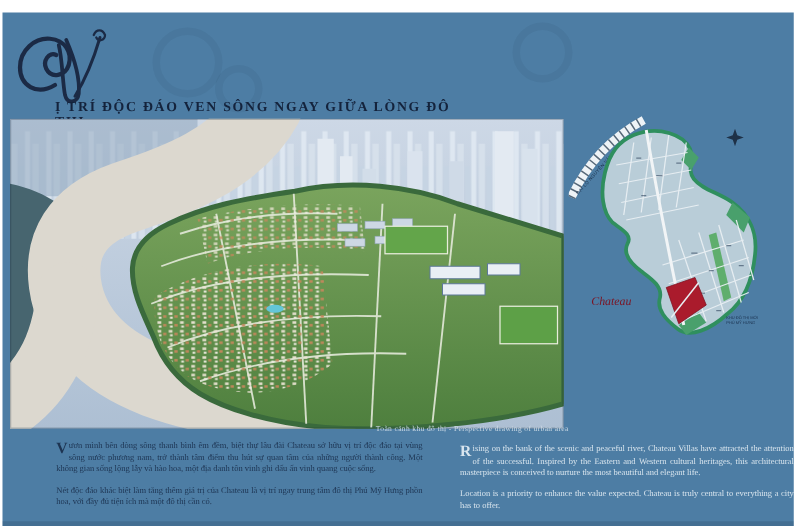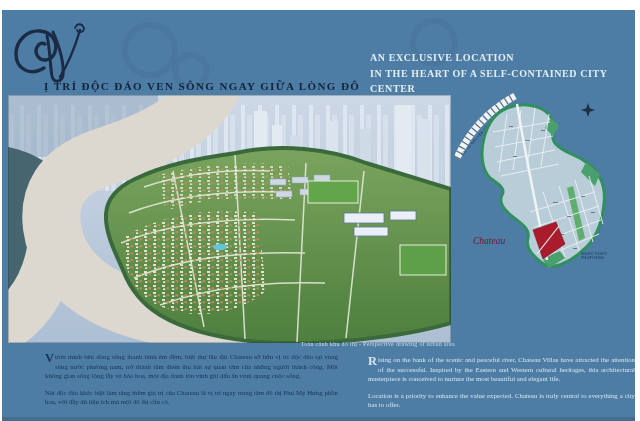--- a/index.html
+++ b/index.html
@@ -41,24 +41,20 @@
   <svg id="decor-v" viewBox="0 0 76 68">
     <g fill="none" stroke="#1b2a45" stroke-linecap="round">
       <path d="M32,48 C17,57 4,48 4,34 C4,20 16,10 28,11 C40,12 46,22 43,32 C40,41 29,43 25,35 C22,29 27,21 33,24" stroke-width="3.4"></path>
       <path d="M41,12 C48,28 52,43 51,55 C50,62 42,64 40,56 C38,46 38,28 35,16" stroke-width="3"></path>
       <path d="M68,10 C63,27 56,44 48,57" stroke-width="2.4"></path>
       <path d="M63,8 C65,3 70,3 72,8 C72,12 67,14 65,10" stroke-width="1.8"></path>
     </g>
   </svg>
 
   <div id="title-vi">Ị TRÍ ĐỘC ĐÁO VEN SÔNG NGAY GIỮA LÒNG ĐÔ THỊ</div>
-  <div id="title-en">
-    <div>AN EXCLUSIVE LOCATION</div>
-    <div>IN THE HEART OF A SELF-CONTAINED CITY CENTER</div>
-  </div>
 
   <svg id="hero" viewBox="0 0 443 248">
     <defs>
       <linearGradient id="sky" x1="0" y1="0" x2="0" y2="1">
         <stop offset="0" stop-color="#cdd8e6"></stop>
           <stop offset="1" stop-color="#adbfd3"></stop>
       </linearGradient>
       <linearGradient id="pen" x1="0" y1="0" x2="0" y2="1">
         <stop offset="0" stop-color="#7aa45d"></stop>
           <stop offset="1" stop-color="#4e7f3e"></stop>

